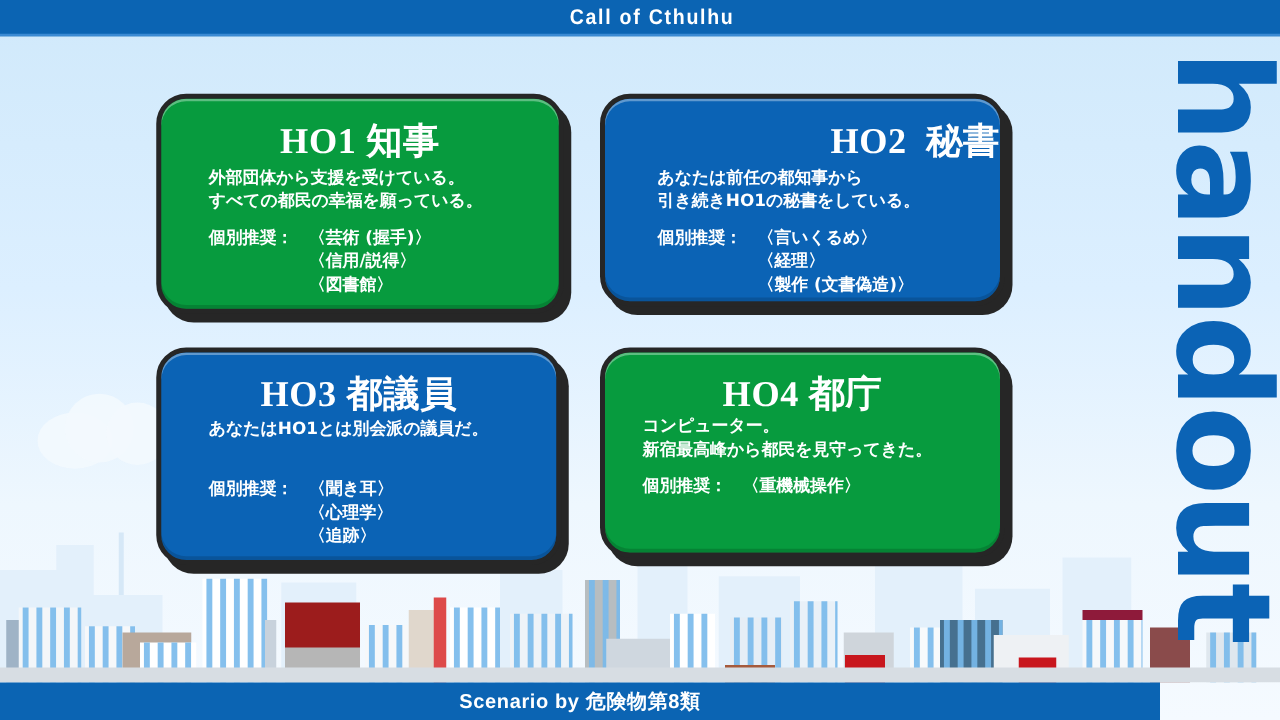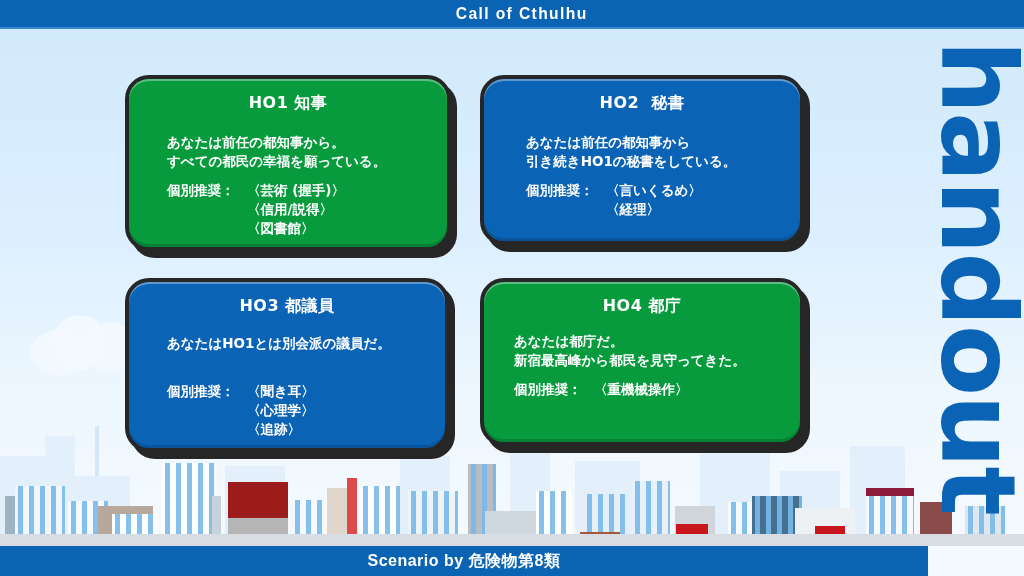--- a/index.html
+++ b/index.html
@@ -57,21 +57,21 @@
     font-weight: bold;
   }
   .card .inner {
     position: absolute; inset: 0; border-radius: 20px;
     box-shadow: inset 0 2px 0 rgba(255,255,255,0.35), inset 0 -3px 0 rgba(0,0,0,0.15);
   }
   .card.green { background: #079b3e; }
   .card.blue { background: #0b63b5; }
   .card .card-title {
     position: absolute; left: 0; right: 0; top: 14px; text-align: center;
-    font-size: 16px; letter-spacing: 0.5px;
+    font-size: 29px; letter-spacing: 0.5px; font-family: Liberation Serif, serif;
   }
   .card .desc {
     position: absolute; font-size: 13.5px; line-height: 19px; white-space: nowrap;
   }
   .card .rec {
     position: absolute; font-size: 13.5px; line-height: 19px; white-space: nowrap;
   }
   .card .rec .lbl { display: inline-block; }
   .card .rec .items { position: absolute; top: 0; }
 
@@ -144,45 +144,46 @@
 <div class="bottom-bar">
   <span class="credit">Scenario by 危険物第8類</span>
 </div>
 
 <div class="handout">handout</div>
 
 <div class="card green" style="left:125px;top:75px;width:326px;height:176px;">
   <div class="inner"></div>
   <div class="card-title">HO1 知事</div>
   <div class="desc" style="left:38px;top:54px;">
-    <div>あなたは前任の都知事から。</div>
+    <div>外部団体から支援を受けている。</div>
     <div>すべての都民の幸福を願っている。</div>
   </div>
   <div class="rec" style="left:38px;top:102px;">
     <span class="lbl">個別推奨：</span>
     <div class="items" style="left:80px;">
       <div>〈芸術 (握手)〉</div>
       <div>〈信用/説得〉</div>
       <div>〈図書館〉</div>
     </div>
   </div>
 </div>
 
 <div class="card blue" style="left:480px;top:75px;width:324px;height:170px;">
   <div class="inner"></div>
-  <div class="card-title" style="white-space:pre;">HO2  秘書</div>
+  <div class="card-title" style="white-space:pre;text-align:right;">HO2  秘書</div>
   <div class="desc" style="left:42px;top:54px;">
     <div>あなたは前任の都知事から</div>
     <div>引き続きHO1の秘書をしている。</div>
   </div>
   <div class="rec" style="left:42px;top:102px;">
     <span class="lbl">個別推奨：</span>
     <div class="items" style="left:80px;">
       <div>〈言いくるめ〉</div>
       <div>〈経理〉</div>
+      <div>〈製作 (文書偽造)〉</div>
     </div>
   </div>
 </div>
 
 <div class="card blue" style="left:125px;top:278px;width:324px;height:174px;">
   <div class="inner"></div>
   <div class="card-title">HO3 都議員</div>
   <div class="desc" style="left:38px;top:52px;">
     <div>あなたはHO1とは別会派の議員だ。</div>
   </div>
@@ -193,21 +194,21 @@
       <div>〈心理学〉</div>
       <div>〈追跡〉</div>
     </div>
   </div>
 </div>
 
 <div class="card green" style="left:480px;top:278px;width:324px;height:168px;">
   <div class="inner"></div>
   <div class="card-title">HO4 都庁</div>
   <div class="desc" style="left:30px;top:50px;">
-    <div>あなたは都庁だ。</div>
+    <div>コンピューター。</div>
     <div>新宿最高峰から都民を見守ってきた。</div>
   </div>
   <div class="rec" style="left:30px;top:98px;">
     <span class="lbl">個別推奨：</span>
     <div class="items" style="left:80px;">
       <div>〈重機械操作〉</div>
     </div>
   </div>
 </div>
 

